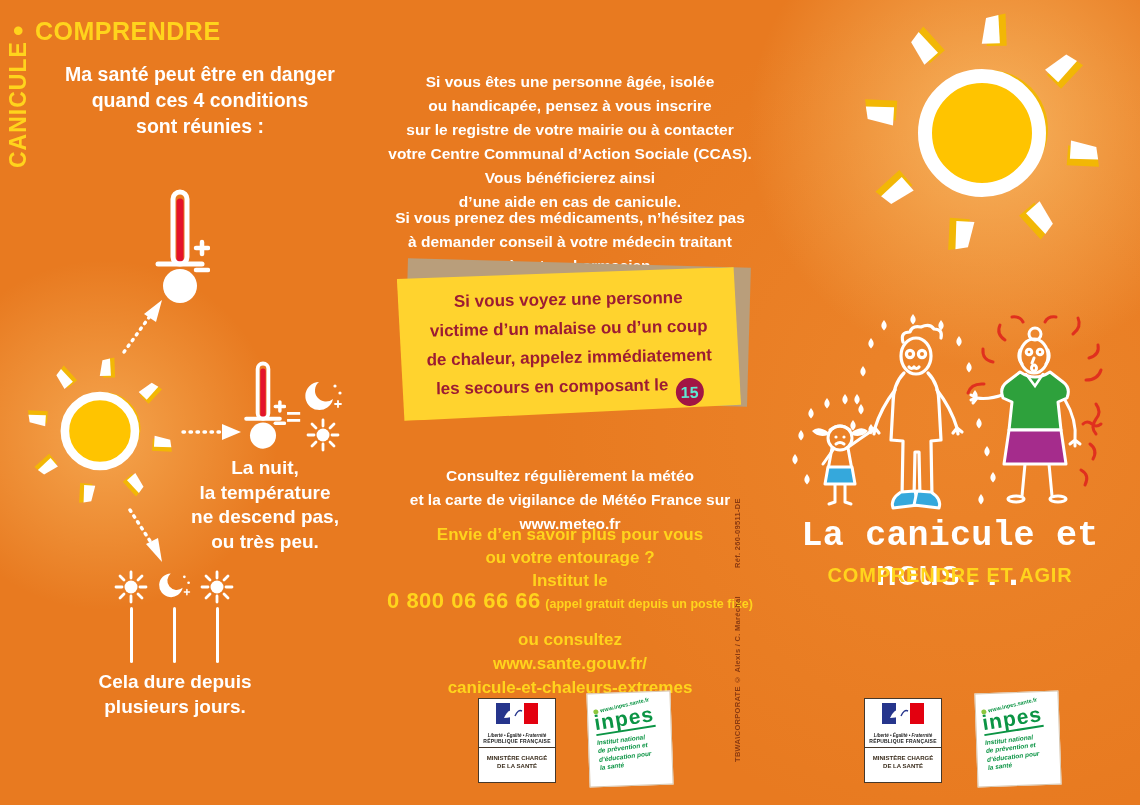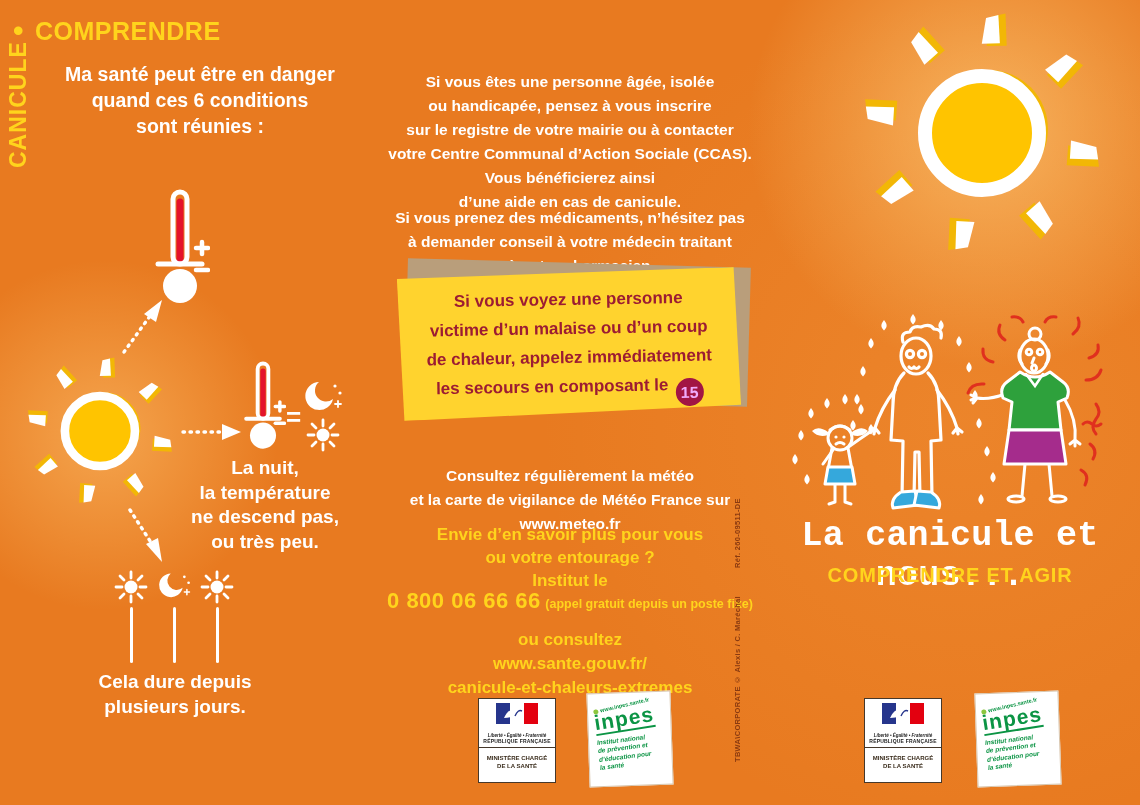--- a/index.html
+++ b/index.html
@@ -24,21 +24,21 @@
   .cond2label,.cond3label{font-size:19px;line-height:1.3;}
   .eq{font-size:26px;color:#fff;}
   .dayline{width:2.6px;background:#fff;border-radius:2px;}
   .para{font-size:15.5px;line-height:1.55;margin-top:20px;}
   .alertwrap{width:342px;height:148px;}
   .alert-shadow{position:absolute;left:8px;top:-7px;right:-9px;bottom:16px;background:#B99E7B;transform:rotate(1.6deg);}
   .alert-box{position:absolute;inset:0;background:#FFD32E;transform:rotate(-1deg);
     clip-path:polygon(0 4%,98.5% 0,100% 93%,1.5% 100%);}
   .alert-text{padding:16px 12px 0 12px;color:#9C1C33;font-size:17px;line-height:1.7;text-align:center;}
   .badge15{display:inline-flex;align-items:center;justify-content:center;width:28px;height:28px;border-radius:50%;
-    background:#A21544;color:#f0abfc;font-size:16px;margin-left:7px;vertical-align:-8px;}
+    background:#A21544;color:#5eead4;font-size:16px;margin-left:7px;vertical-align:-8px;}
   .question{font-size:17px;line-height:1.35;}
   .phone{font-size:22px;letter-spacing:.5px;}
   .phonenote{font-size:12.5px;}
   .consult{font-size:17px;line-height:1.42;}
   .cover-title{font-size:35px;letter-spacing:.2px;font-family:Liberation Mono, monospace;}
   .cover-sub{font-size:20px;letter-spacing:.8px;}
   .credits{writing-mode:vertical-rl;transform:rotate(180deg);font-size:7.5px;color:#8A3A10;letter-spacing:.3px;height:300px;}
   .credits .gap{margin-inline-start:26px;}
   
   .logo-min{width:78px;height:85px;background:#fff;border:1px solid #46382a;display:flex;flex-direction:column;box-sizing:border-box;}
@@ -59,21 +59,21 @@
 
 <div id="poster">
 
   <div class="abs kicker" style="left:13px;top:16px;">
     <span class="dot">•</span>
     <span>COMPRENDRE</span>
   </div>
   <div class="abs vtitle" style="left:5px;top:56px;height:112px;">CANICULE</div>
 
   <div class="abs white ctr intro pre" style="left:50px;top:62px;width:300px;">Ma santé peut être en danger
-quand ces 6 conditions
+quand ces 4 conditions
 sont réunies :</div>
 
   <svg class="abs" style="left:150px;top:188px;" width="60" height="124" viewBox="0 0 60 124">
     <line x1="30" y1="14" x2="30" y2="72" stroke="#E4132B" stroke-width="7" stroke-linecap="round"></line>
     <rect x="23" y="4" width="14" height="72" rx="7" stroke="#fff" stroke-width="5" fill="none"></rect>
     <line x1="8" y1="76" x2="52" y2="76" stroke="#fff" stroke-width="5" stroke-linecap="round"></line>
     <circle cx="30" cy="98" r="17" fill="#fff"></circle>
     <path d="M46,60 h12 M52,54 v12" stroke="#fff" stroke-width="4.5" stroke-linecap="round"></path>
     <path d="M46,82 h12" stroke="#fff" stroke-width="4.5" stroke-linecap="round"></path>
   </svg>

